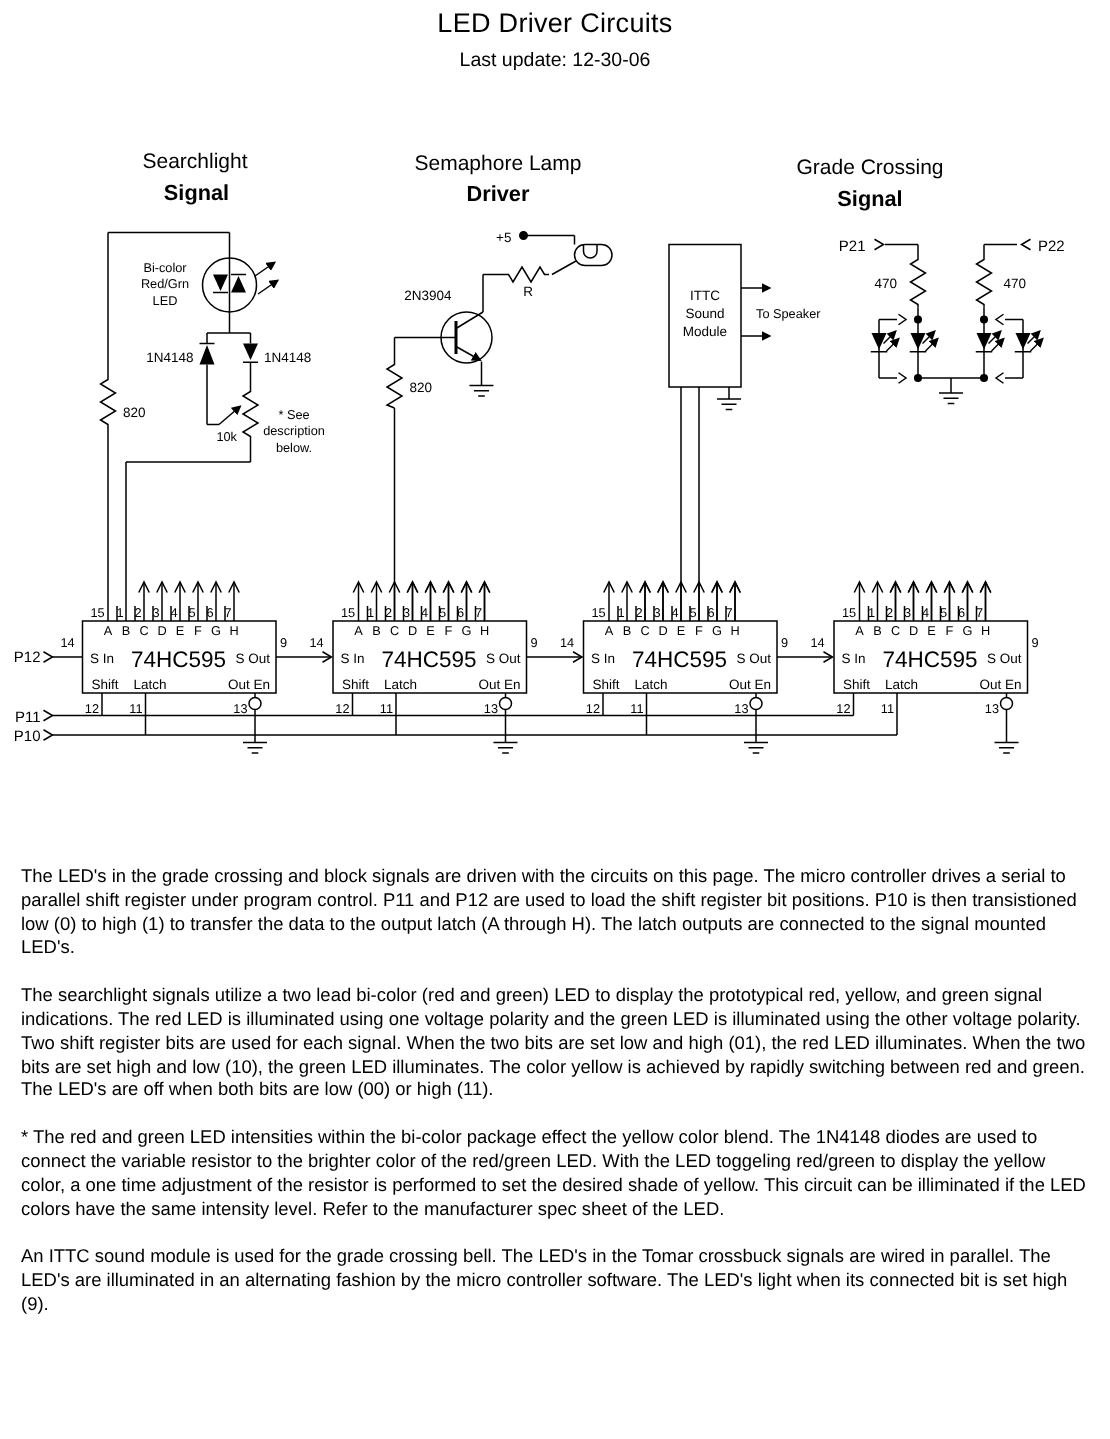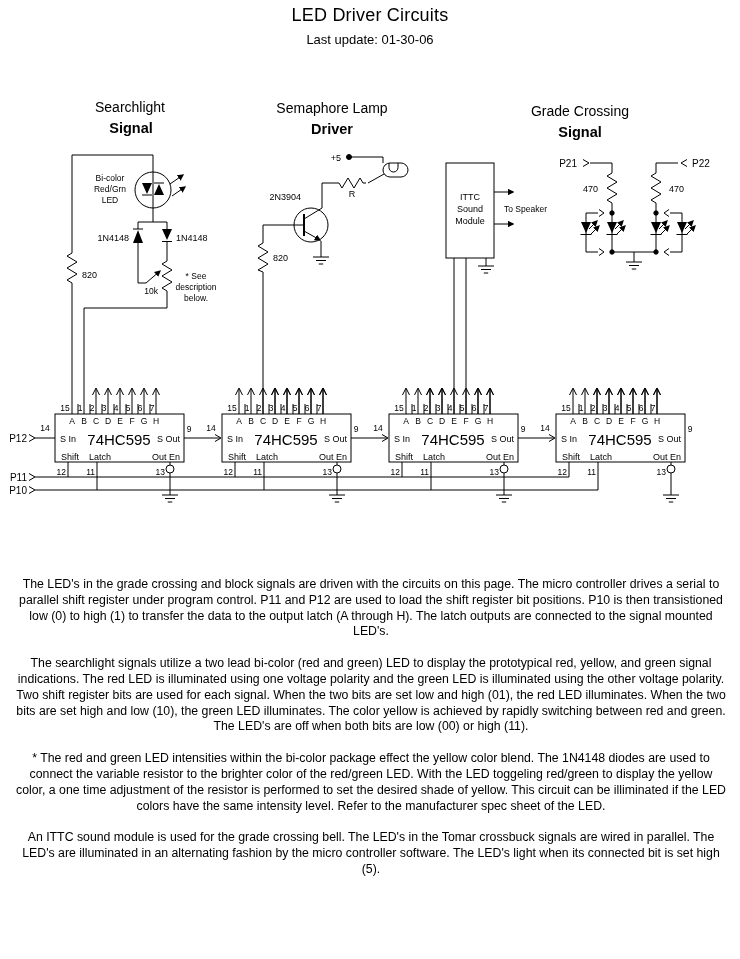--- a/index.html
+++ b/index.html
@@ -12,27 +12,27 @@
   #schematic circle.dot { fill:#000; }
   #schematic circle.bubble { fill:#fff; }
   #schematic text { stroke:none; fill:#000; font-family:"Liberation Sans",sans-serif; font-size:8.5px; }
   #schematic text.h1-label { font-size:14px; }
   #schematic text.h2-label { font-size:14.5px; font-weight:bold; }
   #schematic text.chip-name { font-size:15px; }
   #schematic text.mid-label { font-size:9px; }
   #schematic text.port-label { font-size:10px; }
   #schematic text.comp-label { font-size:9px; }
   .paragraphs { position:absolute; top:577px; left:14px; width:714px; font-size:12.3px; line-height:15.8px; }
-  .paragraphs p { margin:0 0 16px 0;text-align:center; }
+  .paragraphs p { margin:0 0 16px 0; }
 </style>
 </head>
 <body>
 
 <div class="page-title">LED Driver Circuits</div>
-<div class="page-subtitle">Last update: 01-30-06</div>
+<div class="page-subtitle">Last update: 12-30-06</div>
 
 <svg id="schematic" width="740" height="530" viewBox="0 0 740 530">
   <defs>
     <marker id="m-arr" viewBox="0 0 10 10" refX="8" refY="5" markerWidth="6.5" markerHeight="6.5" orient="auto">
       <path d="M0 0 L10 5 L0 10 Z" style="fill:#000;stroke:none"></path>
     </marker>
     <g id="gnd">
       <line x1="-8" y1="0" x2="8" y2="0"></line>
       <line x1="-5" y1="3.5" x2="5" y2="3.5"></line>
       <line x1="-2.2" y1="7" x2="2.2" y2="7"></line>
@@ -461,14 +461,14 @@
         <line x1="101" y1="414" x2="101" y2="389"></line>
         <path d="M97.5 395 L101 388 L104.5 395"></path>
       </g>
     </g>
 </svg>
 
 <div class="paragraphs">
   <p>The LED's in the grade crossing and block signals are driven with the circuits on this page. The micro controller drives a serial to parallel shift register under program control. P11 and P12 are used to load the shift register bit positions. P10 is then transistioned low (0) to high (1) to transfer the data to the output latch (A through H). The latch outputs are connected to the signal mounted LED's.</p>
   <p>The searchlight signals utilize a two lead bi-color (red and green) LED to display the prototypical red, yellow, and green signal indications. The red LED is illuminated using one voltage polarity and the green LED is illuminated using the other voltage polarity. Two shift register bits are used for each signal. When the two bits are set low and high (01), the red LED illuminates. When the two bits are set high and low (10), the green LED illuminates. The color yellow is achieved by rapidly switching between red and green. The LED's are off when both bits are low (00) or high (11).</p>
   <p>* The red and green LED intensities within the bi-color package effect the yellow color blend. The 1N4148 diodes are used to connect the variable resistor to the brighter color of the red/green LED. With the LED toggeling red/green to display the yellow color, a one time adjustment of the resistor is performed to set the desired shade of yellow. This circuit can be illiminated if the LED colors have the same intensity level. Refer to the manufacturer spec sheet of the LED.</p>
-  <p>An ITTC sound module is used for the grade crossing bell. The LED's in the Tomar crossbuck signals are wired in parallel. The LED's are illuminated in an alternating fashion by the micro controller software. The LED's light when its connected bit is set high (5).</p>
+  <p>An ITTC sound module is used for the grade crossing bell. The LED's in the Tomar crossbuck signals are wired in parallel. The LED's are illuminated in an alternating fashion by the micro controller software. The LED's light when its connected bit is set high (9).</p>
 </div>
 
 </body></html>

